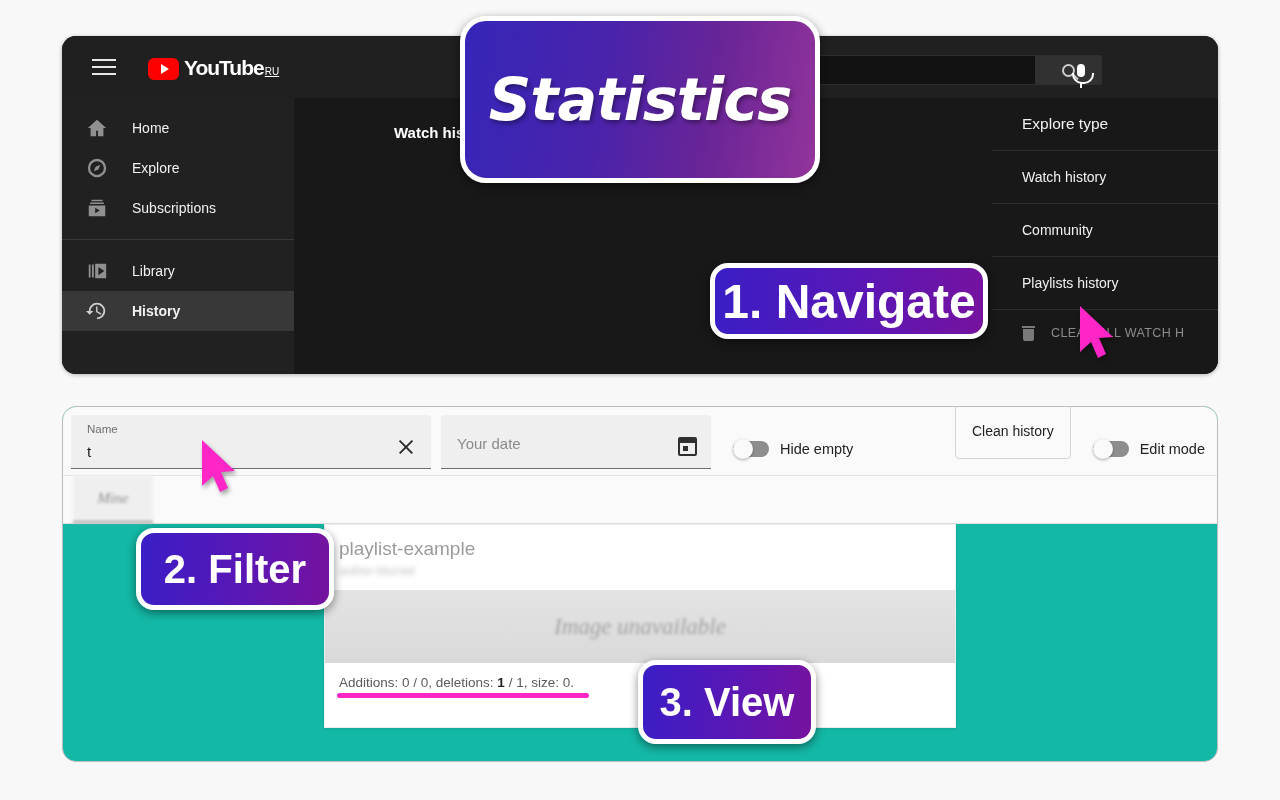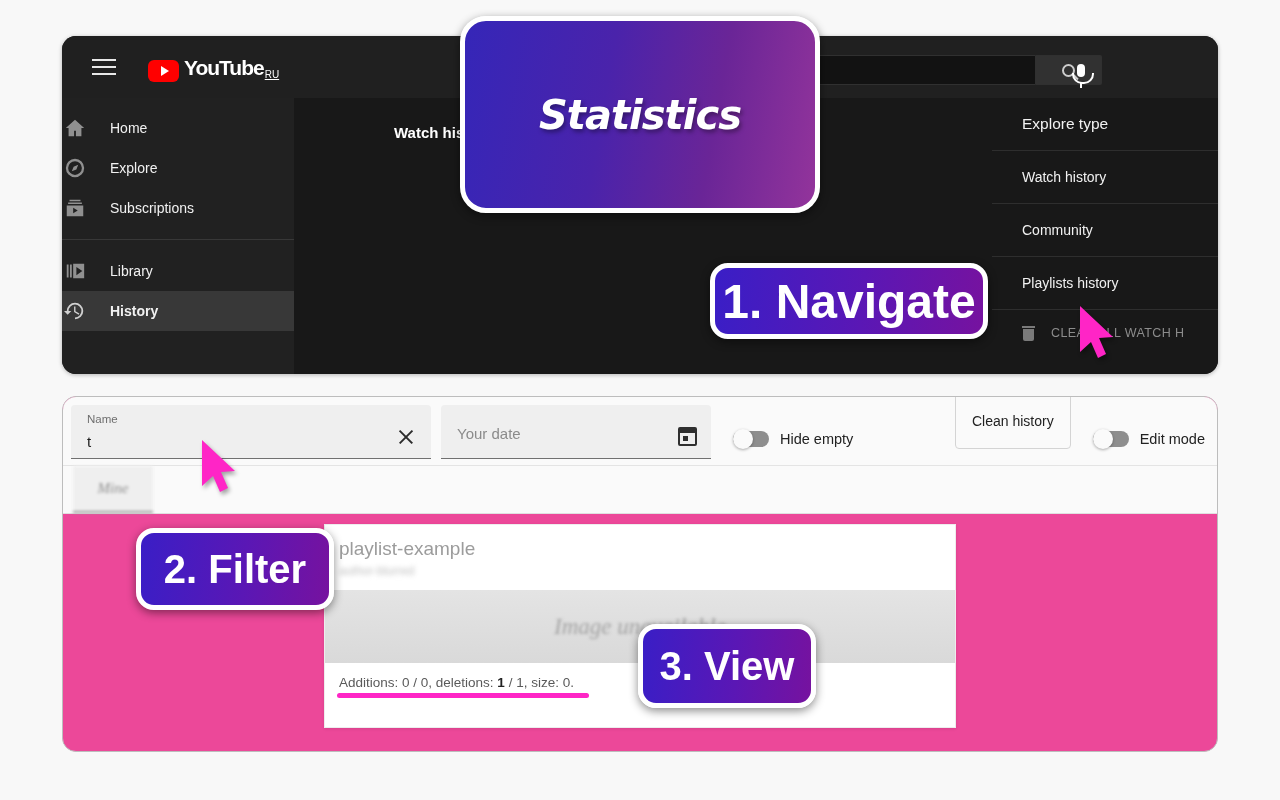--- a/index.html
+++ b/index.html
@@ -26,21 +26,21 @@
     position: absolute; left: 0; top: 0; width: 100%; height: 62px;
     background: #202020;
     display: flex; align-items: center;
   }
   .burger { width: 24px; height: 17px; margin-left: 30px; position: relative; cursor: pointer; }
   .burger i { position: absolute; left: 0; width: 24px; height: 2.4px; background: #e8e8e8; display:block; }
   .burger i:nth-child(1){ top: 0; }
   .burger i:nth-child(2){ top: 7px; }
   .burger i:nth-child(3){ top: 14px; }
 
-  .yt-logo { display: flex; align-items: flex-end; margin-left: 32px; }
+  .yt-logo { display: flex; align-items: center; margin-left: 32px; }
   .yt-play {
     width: 31px; height: 22px; background: #ff0000; border-radius: 6px;
     display: inline-flex; align-items: center; justify-content: center; margin-right: 5px;
     position: relative; top: 2px;
   }
   .yt-play::after {
     content: ""; width: 0; height: 0;
     border-left: 8px solid #fff;
     border-top: 5px solid transparent;
     border-bottom: 5px solid transparent;
@@ -73,21 +73,21 @@
     border: 2px solid #fff; border-top: none; border-radius: 0 0 10px 10px;
   }
   .mic-body::before { content:""; position:absolute; left: 3px; top: 19px; width: 2px; height: 5px; background:#fff; }
 
   
   .yt-sidebar {
     position: absolute; left: 0; top: 62px; width: 232px; bottom: 0;
     background: #212121; padding-top: 10px;
   }
   .side-item {
-    display: flex; align-items: center; height: 40px; cursor: pointer;
+    display: flex; align-items: center; height: 40px; padding-left: 22px; cursor: pointer;
   }
   .side-item .ico { width: 26px; height: 24px; margin-right: 22px; display:flex; align-items:center; justify-content:center; }
   .side-item .lbl { color: #f1f1f1; font-size: 14px; }
   .side-item.active { background: #383838; }
   .side-item.active .lbl { font-weight: bold; }
   .side-sep { height: 1px; background: #383838; margin: 11px 0 11px 0; }
   svg.sic { fill: #909090; }
   .side-item.active svg.sic { fill: #d0d0d0; }
 
   
@@ -123,22 +123,22 @@
     content:""; position:absolute; top:3px; left:1px; width: 11px; height: 12px;
     background: #7a7a7a; border-radius: 0 0 2px 2px;
   }
   .trash::after {
     content:""; position:absolute; top:0; left:0; width: 13px; height: 2.5px; background: #7a7a7a;
   }
 
   
   .app-panel {
     position: absolute;
-    left: 62px; top: 396px; width: 1156px; height: 356px;
-    background: #ec4899; border: 1px solid #bdbdbd; border-radius: 14px;
+    left: 62px; top: 406px; width: 1156px; height: 356px;
+    background: #14b8a6; border: 1px solid #bdbdbd; border-radius: 14px;
     overflow: hidden;
   }
   .filter-bar {
     display: flex; align-items: flex-end; height: 69px; padding: 0 0 0 0;
     border-bottom: 1px solid #e4e4e4; background: #fafafa;
   }
   .mat-field {
     background: #efefef; border-bottom: 1px solid #707070;
     height: 54px; position: relative; margin-bottom: 6px;
     display: flex; align-items: flex-end;
@@ -224,38 +224,38 @@
   }
 
   
   .badge {
     position: absolute; border-radius: 18px; border: 5px solid #fff;
     box-shadow: 0 3px 10px rgba(0,0,0,.45);
     display: flex; align-items: center; justify-content: center;
     color: #fff; font-weight: bold;
   }
   #badge-statistics {
-    left: 460px; top: 16px; width: 360px; height: 197px; border-radius: 26px;
+    left: 460px; top: 16px; width: 360px; height: 167px; border-radius: 26px;
     background: linear-gradient(100deg,#3526b8 0%, #4a23ab 40%, #6a2597 70%, #93349b 100%);
     font-family: "DejaVu Sans", sans-serif;
-    font-style: italic; font-size: 40px; letter-spacing: -1px;
+    font-style: italic; font-size: 59px; letter-spacing: -1px;
     text-shadow: 2px 3px 4px rgba(0,0,0,.35);
   }
   #badge-navigate {
     left: 710px; top: 263px; width: 278px; height: 76px;
     background: linear-gradient(95deg,#3a1ec6 0%, #5a17b5 55%, #76129f 100%);
     font-size: 48px;
   }
   #badge-filter {
     left: 136px; top: 528px; width: 198px; height: 82px;
     background: linear-gradient(95deg,#3a1ec6 0%, #5a17b5 55%, #76129f 100%);
     font-size: 40px;
   }
   #badge-view {
-    left: 638px; top: 624px; width: 178px; height: 84px;
+    left: 638px; top: 660px; width: 178px; height: 84px;
     background: linear-gradient(95deg,#3a1ec6 0%, #5a17b5 55%, #76129f 100%);
     font-size: 40px;
   }
 
   
   .cursor { position: absolute; width: 44px; height: 58px; filter: drop-shadow(2px 3px 2px rgba(0,0,0,.35)); }
   #cursor-1 { left: 1074px; top: 304px; }
   #cursor-2 { left: 196px; top: 438px; }
 </style>
 </head>

